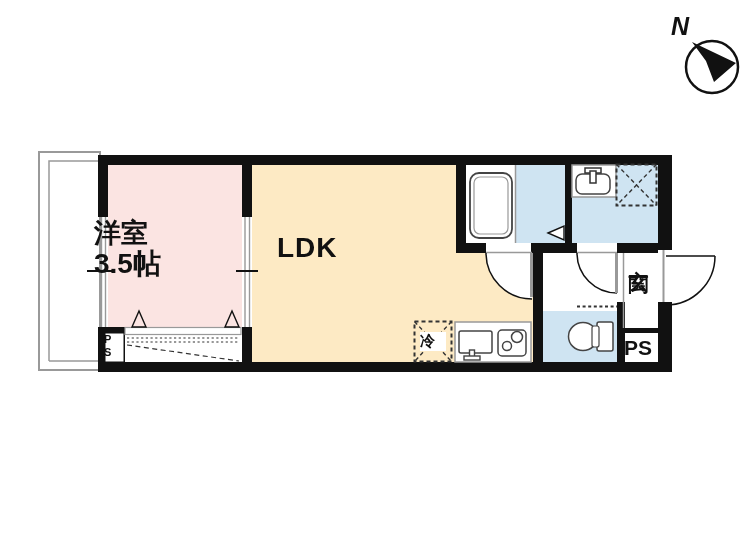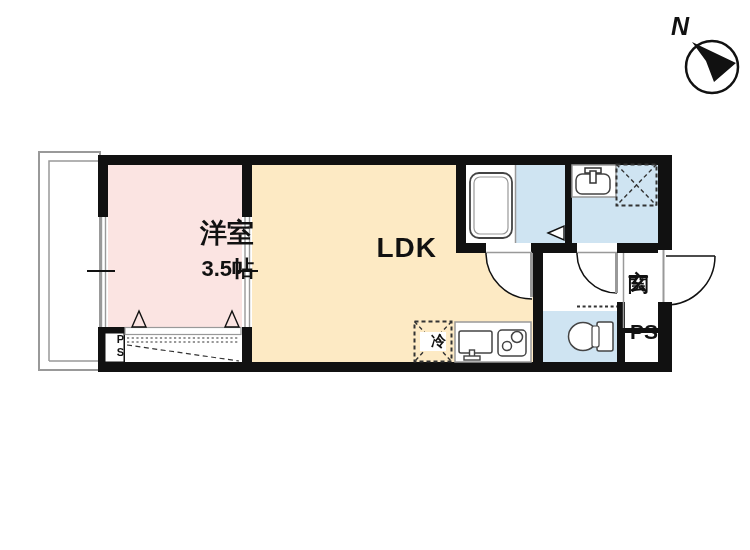--- a/index.html
+++ b/index.html
@@ -8,28 +8,28 @@
   }
   html,body{margin:0;padding:0;background:#ffffff;}
   #stage{position:relative;width:750px;height:550px;background:#ffffff;overflow:hidden;
          font-family:"Liberation Sans","DejaVu Sans",sans-serif;color:#111;}
   #plan-svg{position:absolute;left:0;top:0;}
   .f-pink{fill:var(--pink);} .f-cream{fill:var(--cream);} .f-blue{fill:var(--blue);}
   .f-wall{fill:var(--wall);} .f-white{fill:#ffffff;}
   .s-gray{stroke:var(--gray);} .s-dark{stroke:var(--dark);} .s-fix{stroke:var(--fix);}
   .s-wall{stroke:var(--wall);}
   .lbl{position:absolute;color:#111;white-space:nowrap;}
-  .lbl.center{text-align:right;}
+  .lbl.center{text-align:left;}
   #lbl-west-name{left:94px;top:215px;width:160px;font-size:27px;font-weight:bold;}
-  #lbl-west-size{left:94px;top:254px;width:160px;font-size:22px;font-weight:bold;}
+  #lbl-west-size{left:94px;top:245px;width:160px;font-size:28px;font-weight:bold;}
   #lbl-ldk-name{left:277px;top:232px;width:160px;font-size:28px;font-weight:bold;letter-spacing:1px;}
   #lbl-ldk-size{left:277px;top:261px;width:160px;font-size:26px;font-weight:bold;}
   #lbl-genkan{left:626px;top:254px;height:92px;font-size:20px;font-weight:bold;
               writing-mode:vertical-rl;letter-spacing:4px;}
-  #lbl-ps-right{left:624px;top:320px;width:34px;font-size:21px;font-weight:bold;}
+  #lbl-ps-right{left:624px;top:336px;width:34px;font-size:21px;font-weight:bold;}
   #lbl-ps-left{left:104px;top:333px;width:20px;font-size:11px;font-weight:bold;line-height:13px;}
   #lbl-fridge{left:420px;top:332px;width:26px;font-size:15px;font-weight:bold;background:#fff;}
   #lbl-north{left:671px;top:12px;font-size:25px;font-weight:bold;font-style:italic;}
 </style>
 </head>
 <body>
 
 <div id="stage">
 
 <svg id="plan-svg" width="750" height="550" viewBox="0 0 750 550">

